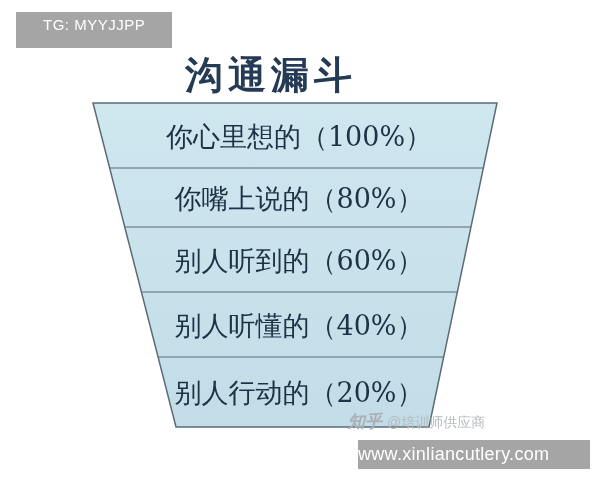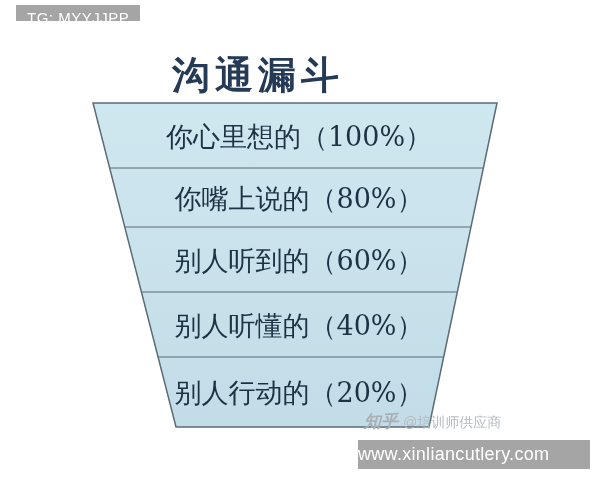--- a/index.html
+++ b/index.html
@@ -12,40 +12,40 @@
     font-family: "Liberation Sans", sans-serif;
   }
   .banner {
     position: absolute;
     background: #a5a5a5;
     color: #ffffff;
     white-space: nowrap;
   }
   .banner-top {
     left: 16px;
-    top: 5px;
-    height: 16px;
+    top: 12px;
+    height: 36px;
     line-height: 26px;
-    padding: 0 11px;
+    padding: 0 27px;
     font-size: 15px;
     letter-spacing: 0.5px;
   }
   .banner-bottom {
     left: 358px;
     top: 440px;
     width: 232px;
     height: 29px;
     line-height: 29px;
     text-align: left;
     font-size: 18px;
     letter-spacing: 0.3px;
   }
   .title {
     position: absolute;
-    left: 0;
+    left: 13px;
     top: 50px;
     width: 516px;
     text-align: center;
     font-family: "DejaVu Serif", serif;
     font-weight: 700;
     font-size: 38px;
     letter-spacing: 5px;
     color: #243a55;
   }
   svg.funnel {
@@ -53,21 +53,21 @@
     left: 0;
     top: 0;
   }
   .lvl {
     font-family: "DejaVu Serif", serif;
     font-size: 27px;
     fill: #1e3246;
   }
   .watermark {
     position: absolute;
-    left: 364px;
+    left: 348px;
     top: 410px;
     font-size: 14px;
     color: #b6bbc1;
     white-space: nowrap;
   }
   .wm-logo {
     font-family: "DejaVu Serif", serif;
     font-weight: 700;
     font-style: italic;
     font-size: 17px;

